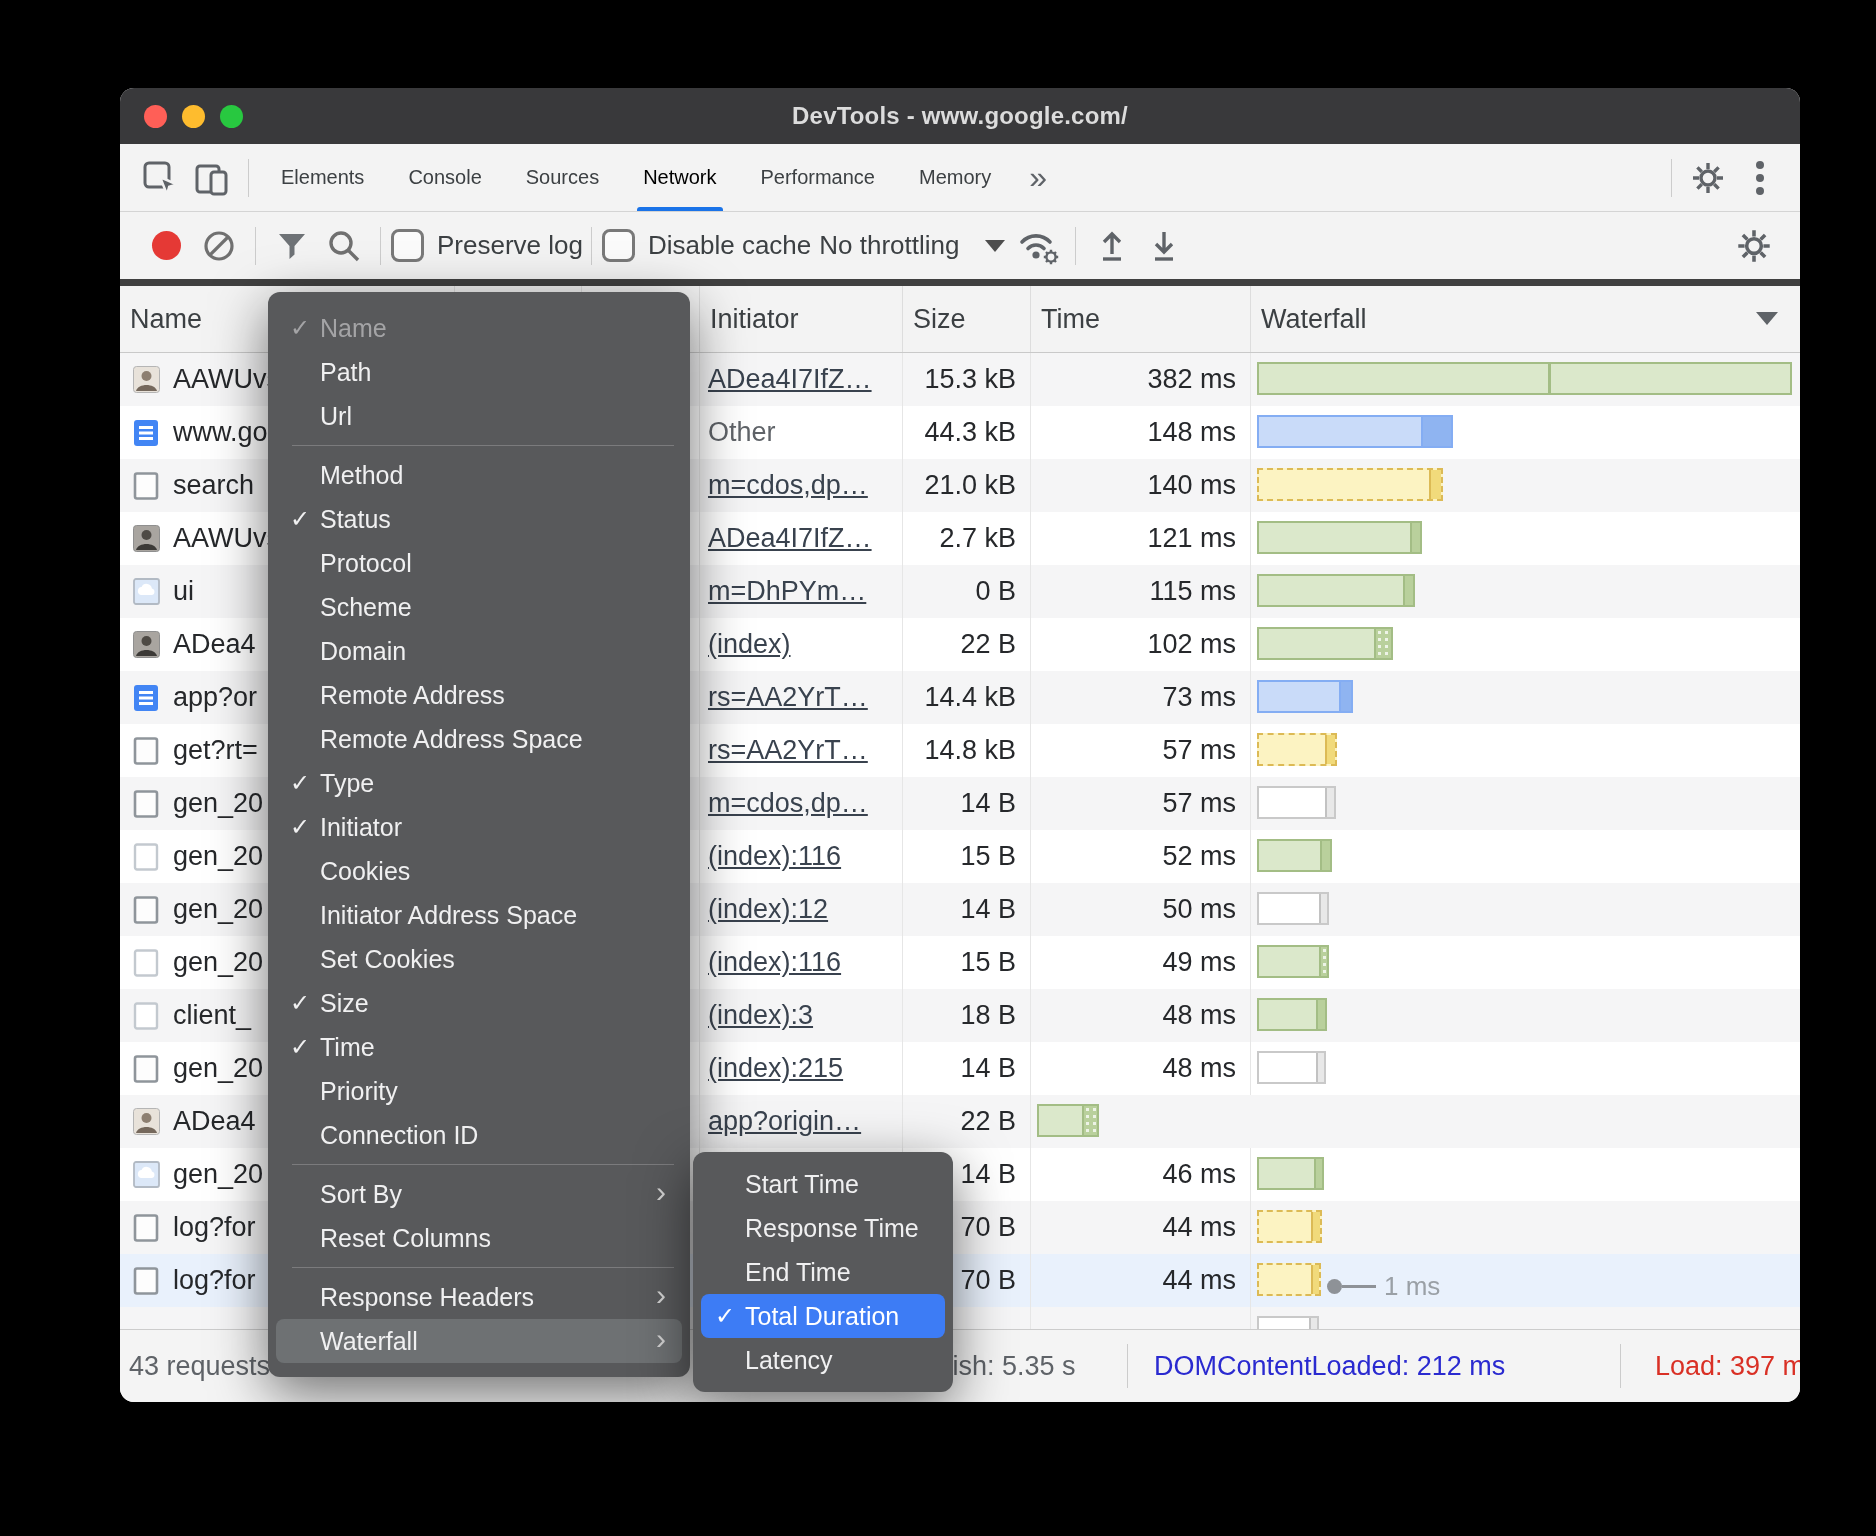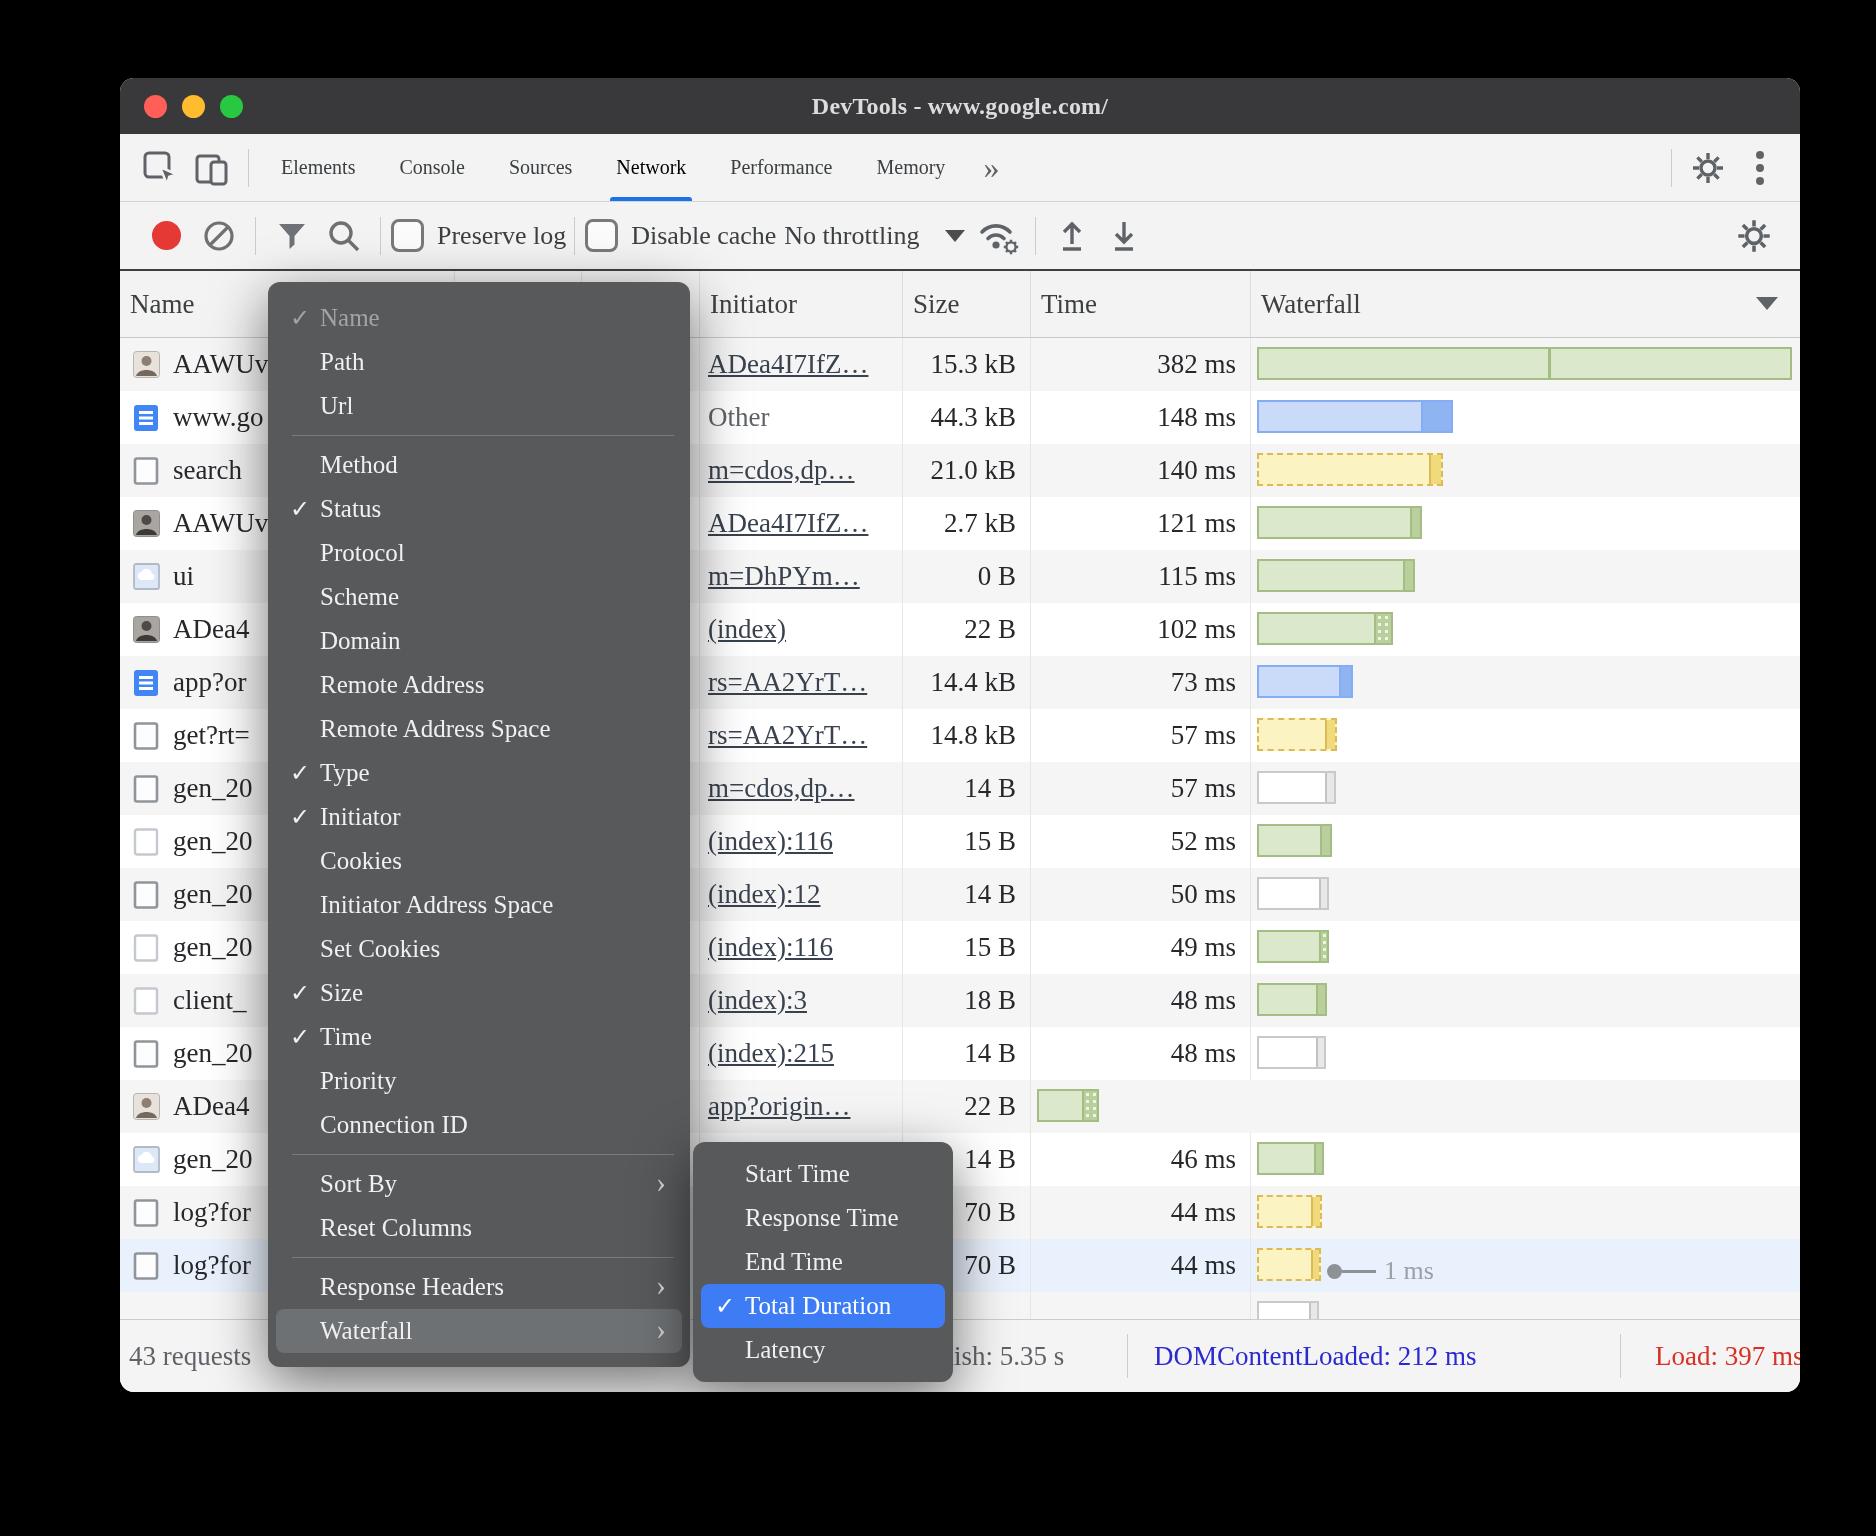--- a/index.html
+++ b/index.html
@@ -1,38 +1,38 @@
 <!DOCTYPE html>
 <html><head>
 <meta charset="utf-8">
 <style>
   html,body{margin:0;padding:0;background:#000;}
   body{width:1876px;height:1536px;position:relative;overflow:hidden;
        font-family:"Liberation Sans",sans-serif;}
-  .window{position:absolute;left:120px;top:78px;width:1680px;height:1314px;
+  .window{position:absolute;left:120px;top:88px;width:1680px;height:1314px;
           background:#fff;border-radius:14px;overflow:hidden;
-          box-shadow:0 40px 110px rgba(0,0,0,.85);font-family:Liberation Serif, serif;}
+          box-shadow:0 40px 110px rgba(0,0,0,.85);}
   
   .titlebar{height:56px;background:#39393b;display:flex;align-items:center;position:relative;}
   .lights{position:absolute;left:24px;top:0;height:56px;display:flex;align-items:center;gap:15px;}
   .light{width:23px;height:23px;border-radius:50%;}
   .light.red{background:#ff5f57;}.light.yellow{background:#febc2e;}.light.green{background:#28c840;}
   .title{flex:1;text-align:center;color:#dcdcdc;font-size:24px;font-weight:700;letter-spacing:.2px;}
   
   .tabbar{height:67px;background:#f3f3f3;border-bottom:1px solid #d4d4d4;
           display:flex;align-items:center;padding:0 14px;}
   .ibtn{width:52px;height:52px;display:flex;align-items:center;justify-content:center;flex:0 0 auto;}
   .vsep{width:1px;height:38px;background:#ccc;margin:0 10px;flex:0 0 auto;}
   .tab{height:100%;display:flex;align-items:center;padding:0 22px;font-size:20px;color:#3c4043;position:relative;white-space:nowrap;}
   .tab.active{color:#000000;}
   .tab.active::after{content:"";position:absolute;left:16px;right:16px;bottom:0;height:4px;background:#1a73e8;border-radius:3px 3px 0 0;}
   .more{font-size:32px;color:#5f6368;padding:0 16px;}
   .grow{flex:1;}
   
-  .toolbar{height:67px;background:#f3f3f3;border-bottom:2px solid #404040;
+  .toolbar{height:67px;background:#f3f3f3;border-bottom:7px solid #404040;
            display:flex;align-items:center;padding:0 20px;}
   .record{width:29px;height:29px;border-radius:50%;background:#e53935;margin:0 12px;}
   .chk{width:27px;height:27px;border:3px solid #797979;border-radius:8px;background:#fbfbfb;flex:0 0 auto;}
   .tlabel{font-size:26px;color:#3c4043;margin-left:13px;white-space:nowrap;}
   .ddtri{width:0;height:0;border-left:10px solid transparent;border-right:10px solid transparent;border-top:12px solid #4d4d4d;margin-left:26px;}
   .mgap{margin-left:8px;}
   
   .grid{display:grid;grid-template-columns:335px 127px 118px 203px 128px 220px 1fr;}
   .thead{height:66px;background:#f3f3f3;border-bottom:1px solid #c9c9c9;font-size:27px;color:#3c4043;}
   .thead .cell{display:flex;align-items:center;border-right:1px solid #ddd;height:100%;padding-left:10px;box-sizing:border-box;}

